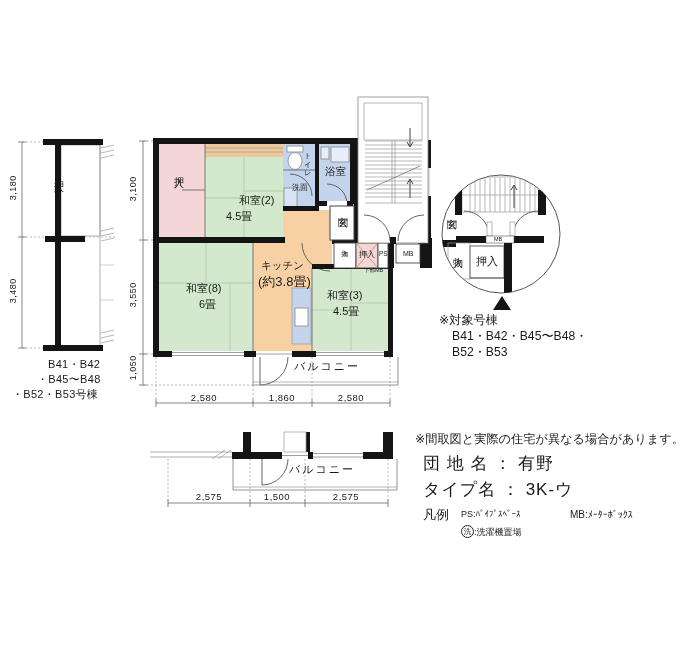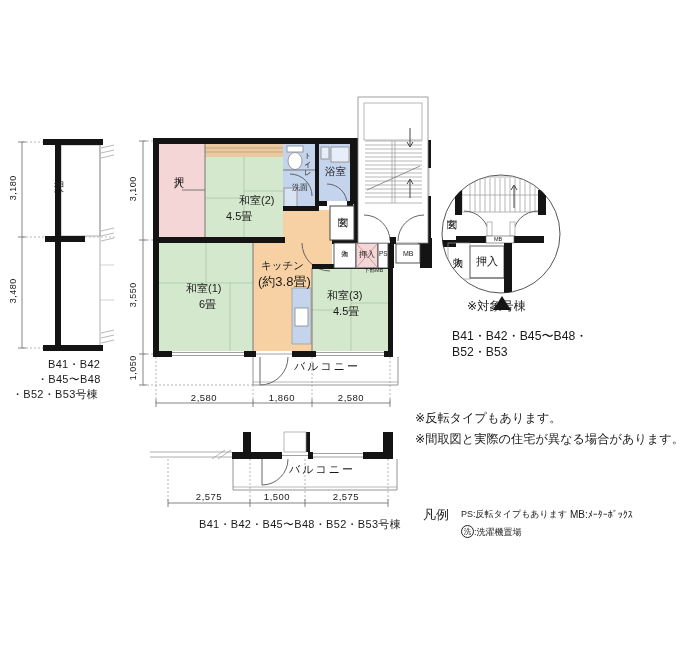--- a/index.html
+++ b/index.html
@@ -297,50 +297,50 @@
 <div class="lbl" style="left:292px;top:184px;font-size:8px;">洗面</div>
 <div class="lbl" style="left:325px;top:166px;font-size:10.5px;text-align:right;">浴室</div>
 <div class="lbl vtext" style="left:337px;top:209px;font-size:10px;letter-spacing:1px;">玄関</div>
 <div class="lbl vtext" style="left:341px;top:245px;font-size:6.5px;letter-spacing:0;">物入</div>
 <div class="lbl" style="left:359px;top:251px;font-size:8px;">押入</div>
 <div class="lbl" style="left:379px;top:251px;font-size:6.5px;">PS</div>
 <div class="lbl" style="left:403px;top:250px;font-size:7px;">MB</div>
 <div class="lbl" style="left:364px;top:268px;font-size:5.5px;">下部MB</div>
 <div class="lbl" style="left:261px;top:260px;font-size:10.5px;text-align:right;">キッチン</div>
 <div class="lbl" style="left:258px;top:275px;font-size:13px;">(約3.8畳)</div>
-<div class="lbl" style="left:186px;top:283px;font-size:11px;">和室(1)</div>
+<div class="lbl" style="left:186px;top:283px;font-size:11px;">和室(8)</div>
 <div class="lbl" style="left:199px;top:299px;font-size:11px;text-align:right;">6畳</div>
 <div class="lbl" style="left:327px;top:290px;font-size:11px;">和室(3)</div>
 <div class="lbl" style="left:333px;top:306px;font-size:11px;">4.5畳</div>
 <div class="lbl" style="left:294px;top:361px;font-size:11px;letter-spacing:2px;">バルコニー</div>
 
 <div class="lbl dimv" style="left:112px;top:184px;">3,100</div>
 <div class="lbl dimv" style="left:112px;top:290px;">3,550</div>
 <div class="lbl dimv" style="left:112px;top:363px;">1,050</div>
 <div class="lbl dimh" style="left:182px;top:393px;">2,580</div>
 <div class="lbl dimh" style="left:260px;top:393px;">1,860</div>
 <div class="lbl dimh" style="left:329px;top:393px;">2,580</div>
 
 <div class="lbl" style="left:289px;top:464px;font-size:11px;letter-spacing:2px;">バルコニー</div>
 <div class="lbl dimh" style="left:187px;top:492px;">2,575</div>
 <div class="lbl dimh" style="left:255px;top:492px;">1,500</div>
 <div class="lbl dimh" style="left:324px;top:492px;">2,575</div>
-<div class="lbl bld" style="left:199px;top:519px;">B41・B42・B45〜B48・B52・B53号棟</div>
 
 <div class="lbl vtext" style="left:446px;top:211px;font-size:10px;letter-spacing:1px;">玄関</div>
 <div class="lbl" style="left:494px;top:237px;font-size:5.5px;">MB</div>
 <div class="lbl vtext" style="left:452px;top:250px;font-size:10px;letter-spacing:0;">物入</div>
 <div class="lbl" style="left:476px;top:256px;font-size:11px;">押入</div>
 
-<div class="lbl note" style="left:439px;top:300px;margin-left:28px;">※対象号棟</div>
+<div class="lbl note" style="left:439px;top:314px;">※対象号棟</div>
 <div class="lbl note" style="left:452px;top:330px;">B41・B42・B45〜B48・</div>
 <div class="lbl note" style="left:452px;top:346px;">B52・B53</div>
 
-<div class="lbl note" style="left:415px;top:412px;">※反転タイプもあります。</div>
 <div class="lbl note" style="left:415px;top:433px;">※間取図と実際の住宅が異なる場合があります。</div>
 
+<div class="lbl big" style="left:423px;top:455px;"><span>団 地 名 ：</span> <span>有野</span></div>
+<div class="lbl big" style="left:423px;top:481px;"><span>タイプ名 ：</span> <span>3K-ウ</span></div>
 
 <div class="lbl" style="left:423px;top:508px;font-size:13px;font-weight:500;">凡例</div>
-<div class="lbl" style="left:461px;top:510px;font-size:9px;">PS:反転タイプもあります</div>
+<div class="lbl" style="left:461px;top:510px;font-size:9px;">PS:ﾊﾟｲﾌﾟｽﾍﾟｰｽ</div>
 <div class="lbl" style="left:570px;top:510px;font-size:10px;">MB:ﾒｰﾀｰﾎﾞｯｸｽ</div>
 <div class="lbl" style="left:461px;top:525px;font-size:9px;"><span class="circ">洗</span><span>:洗濯機置場</span></div>
 
 </div>
 
 </body></html>

